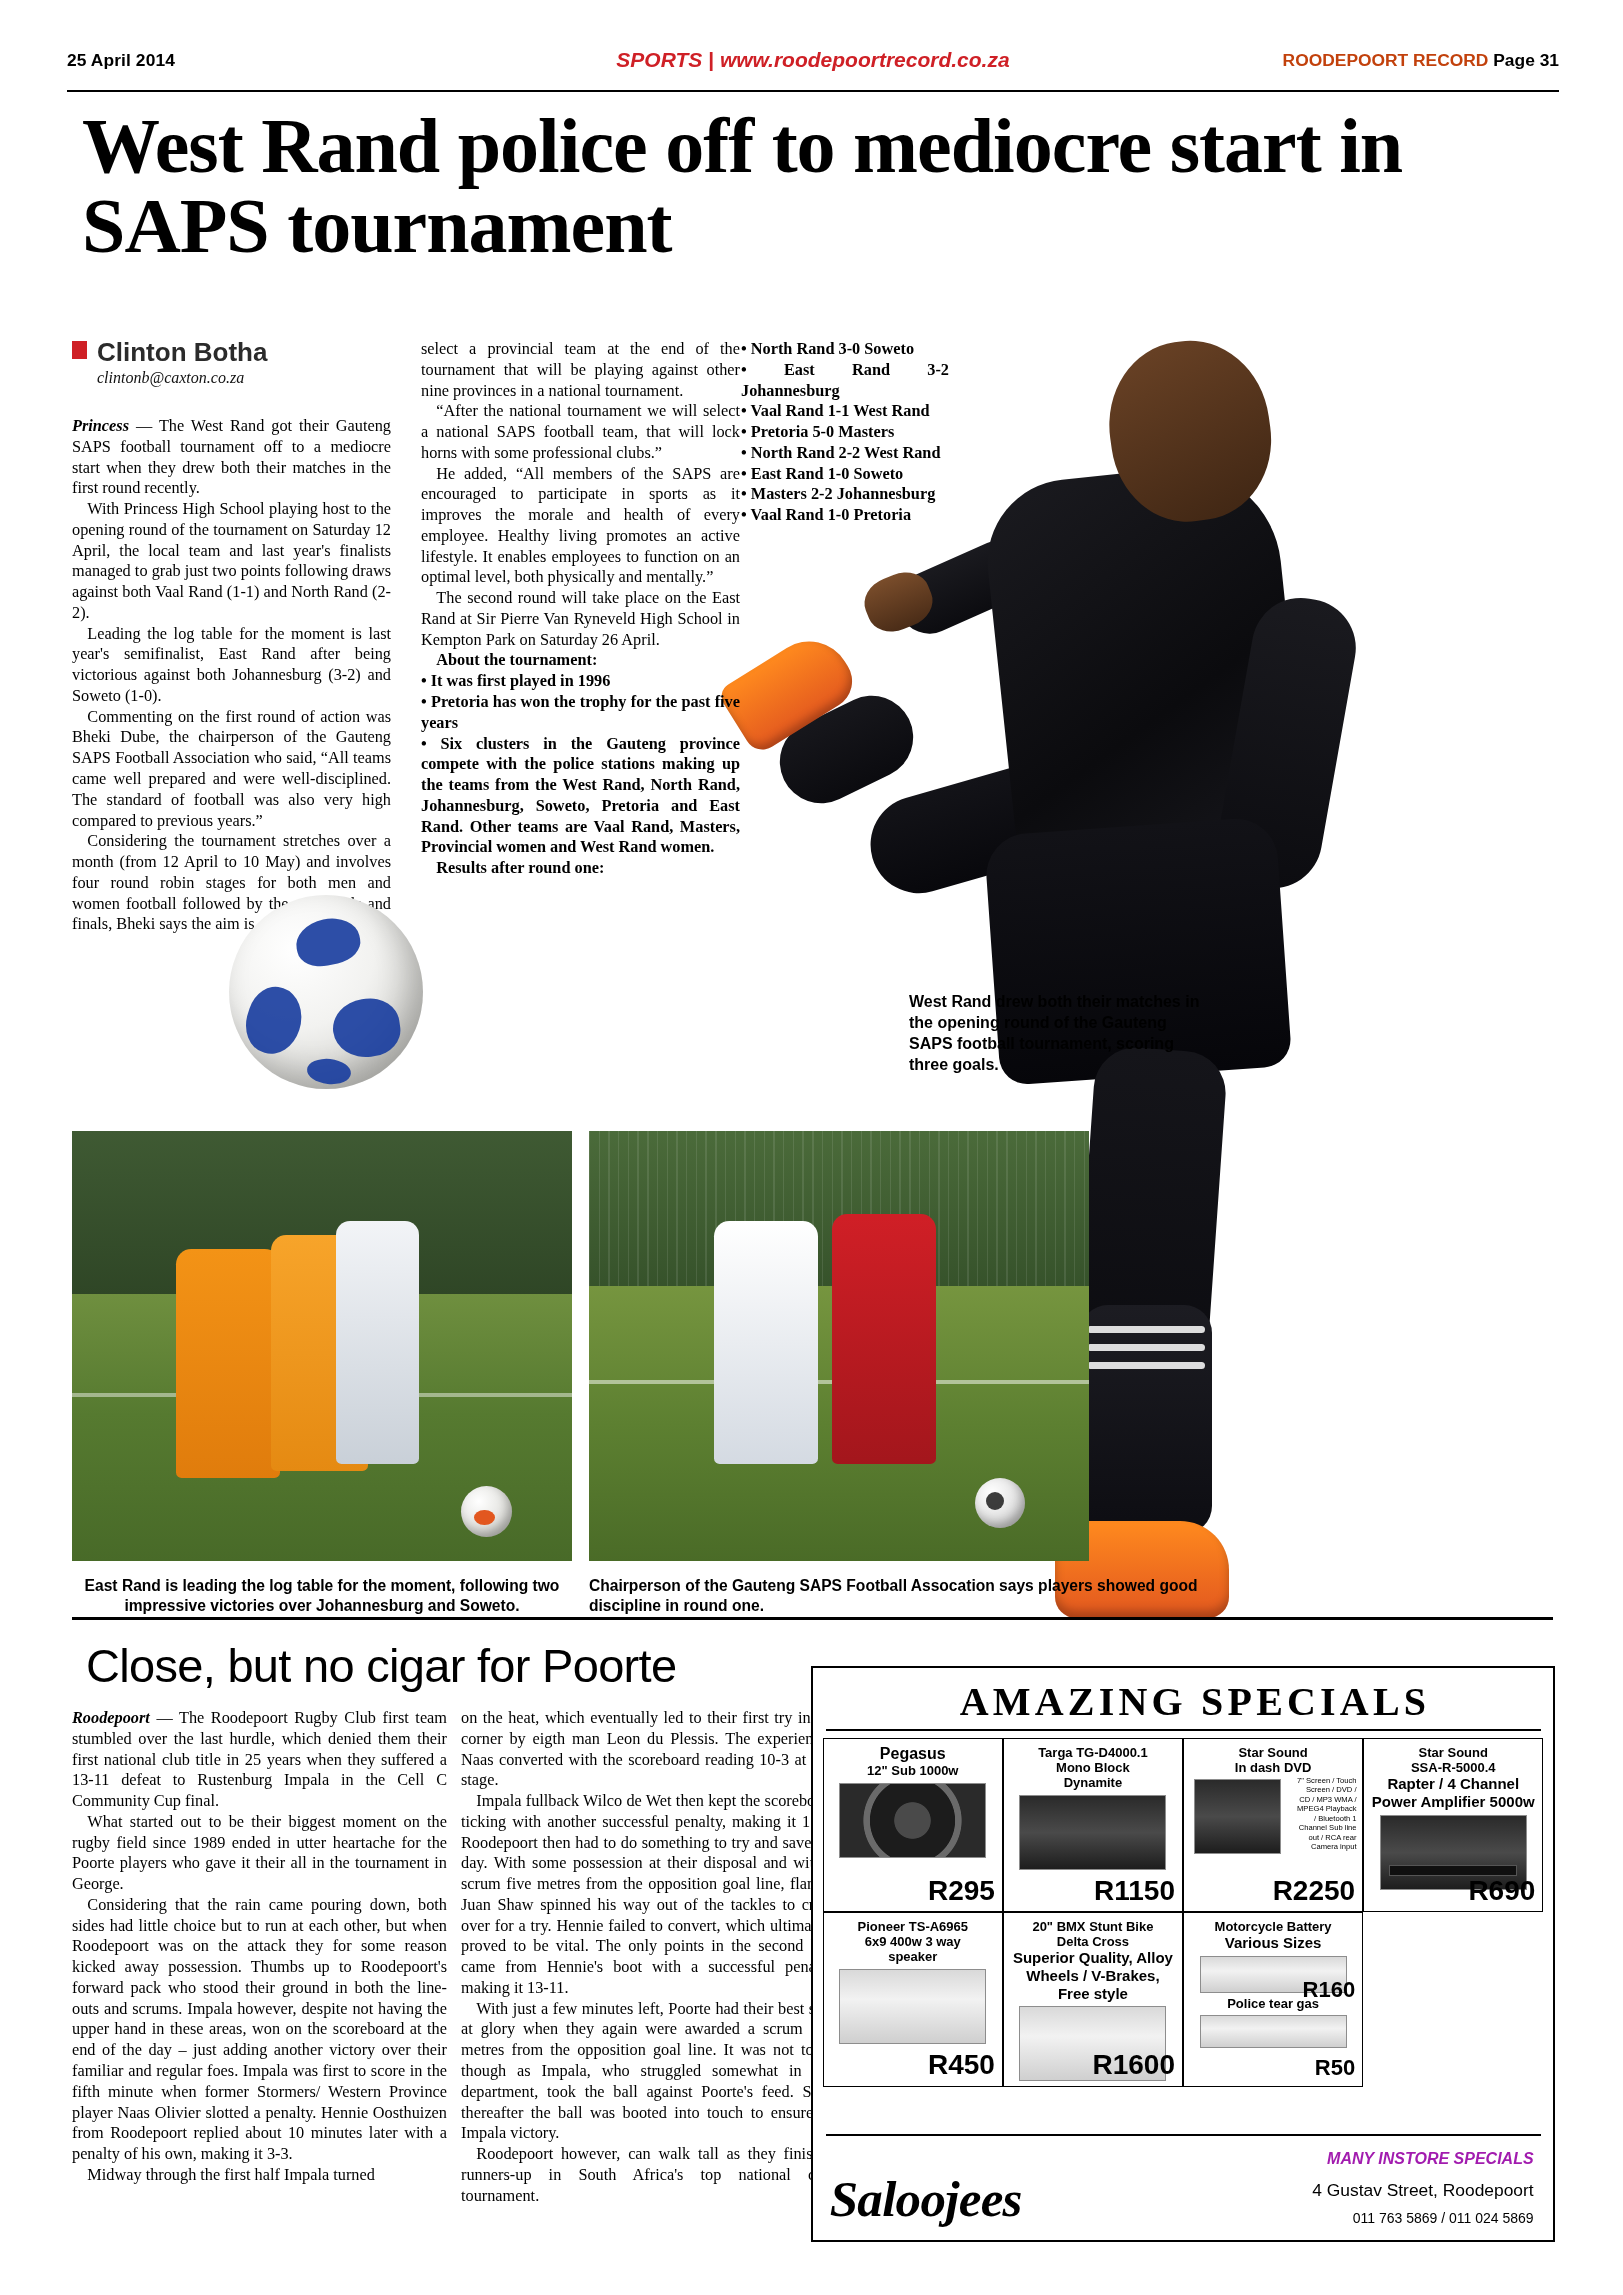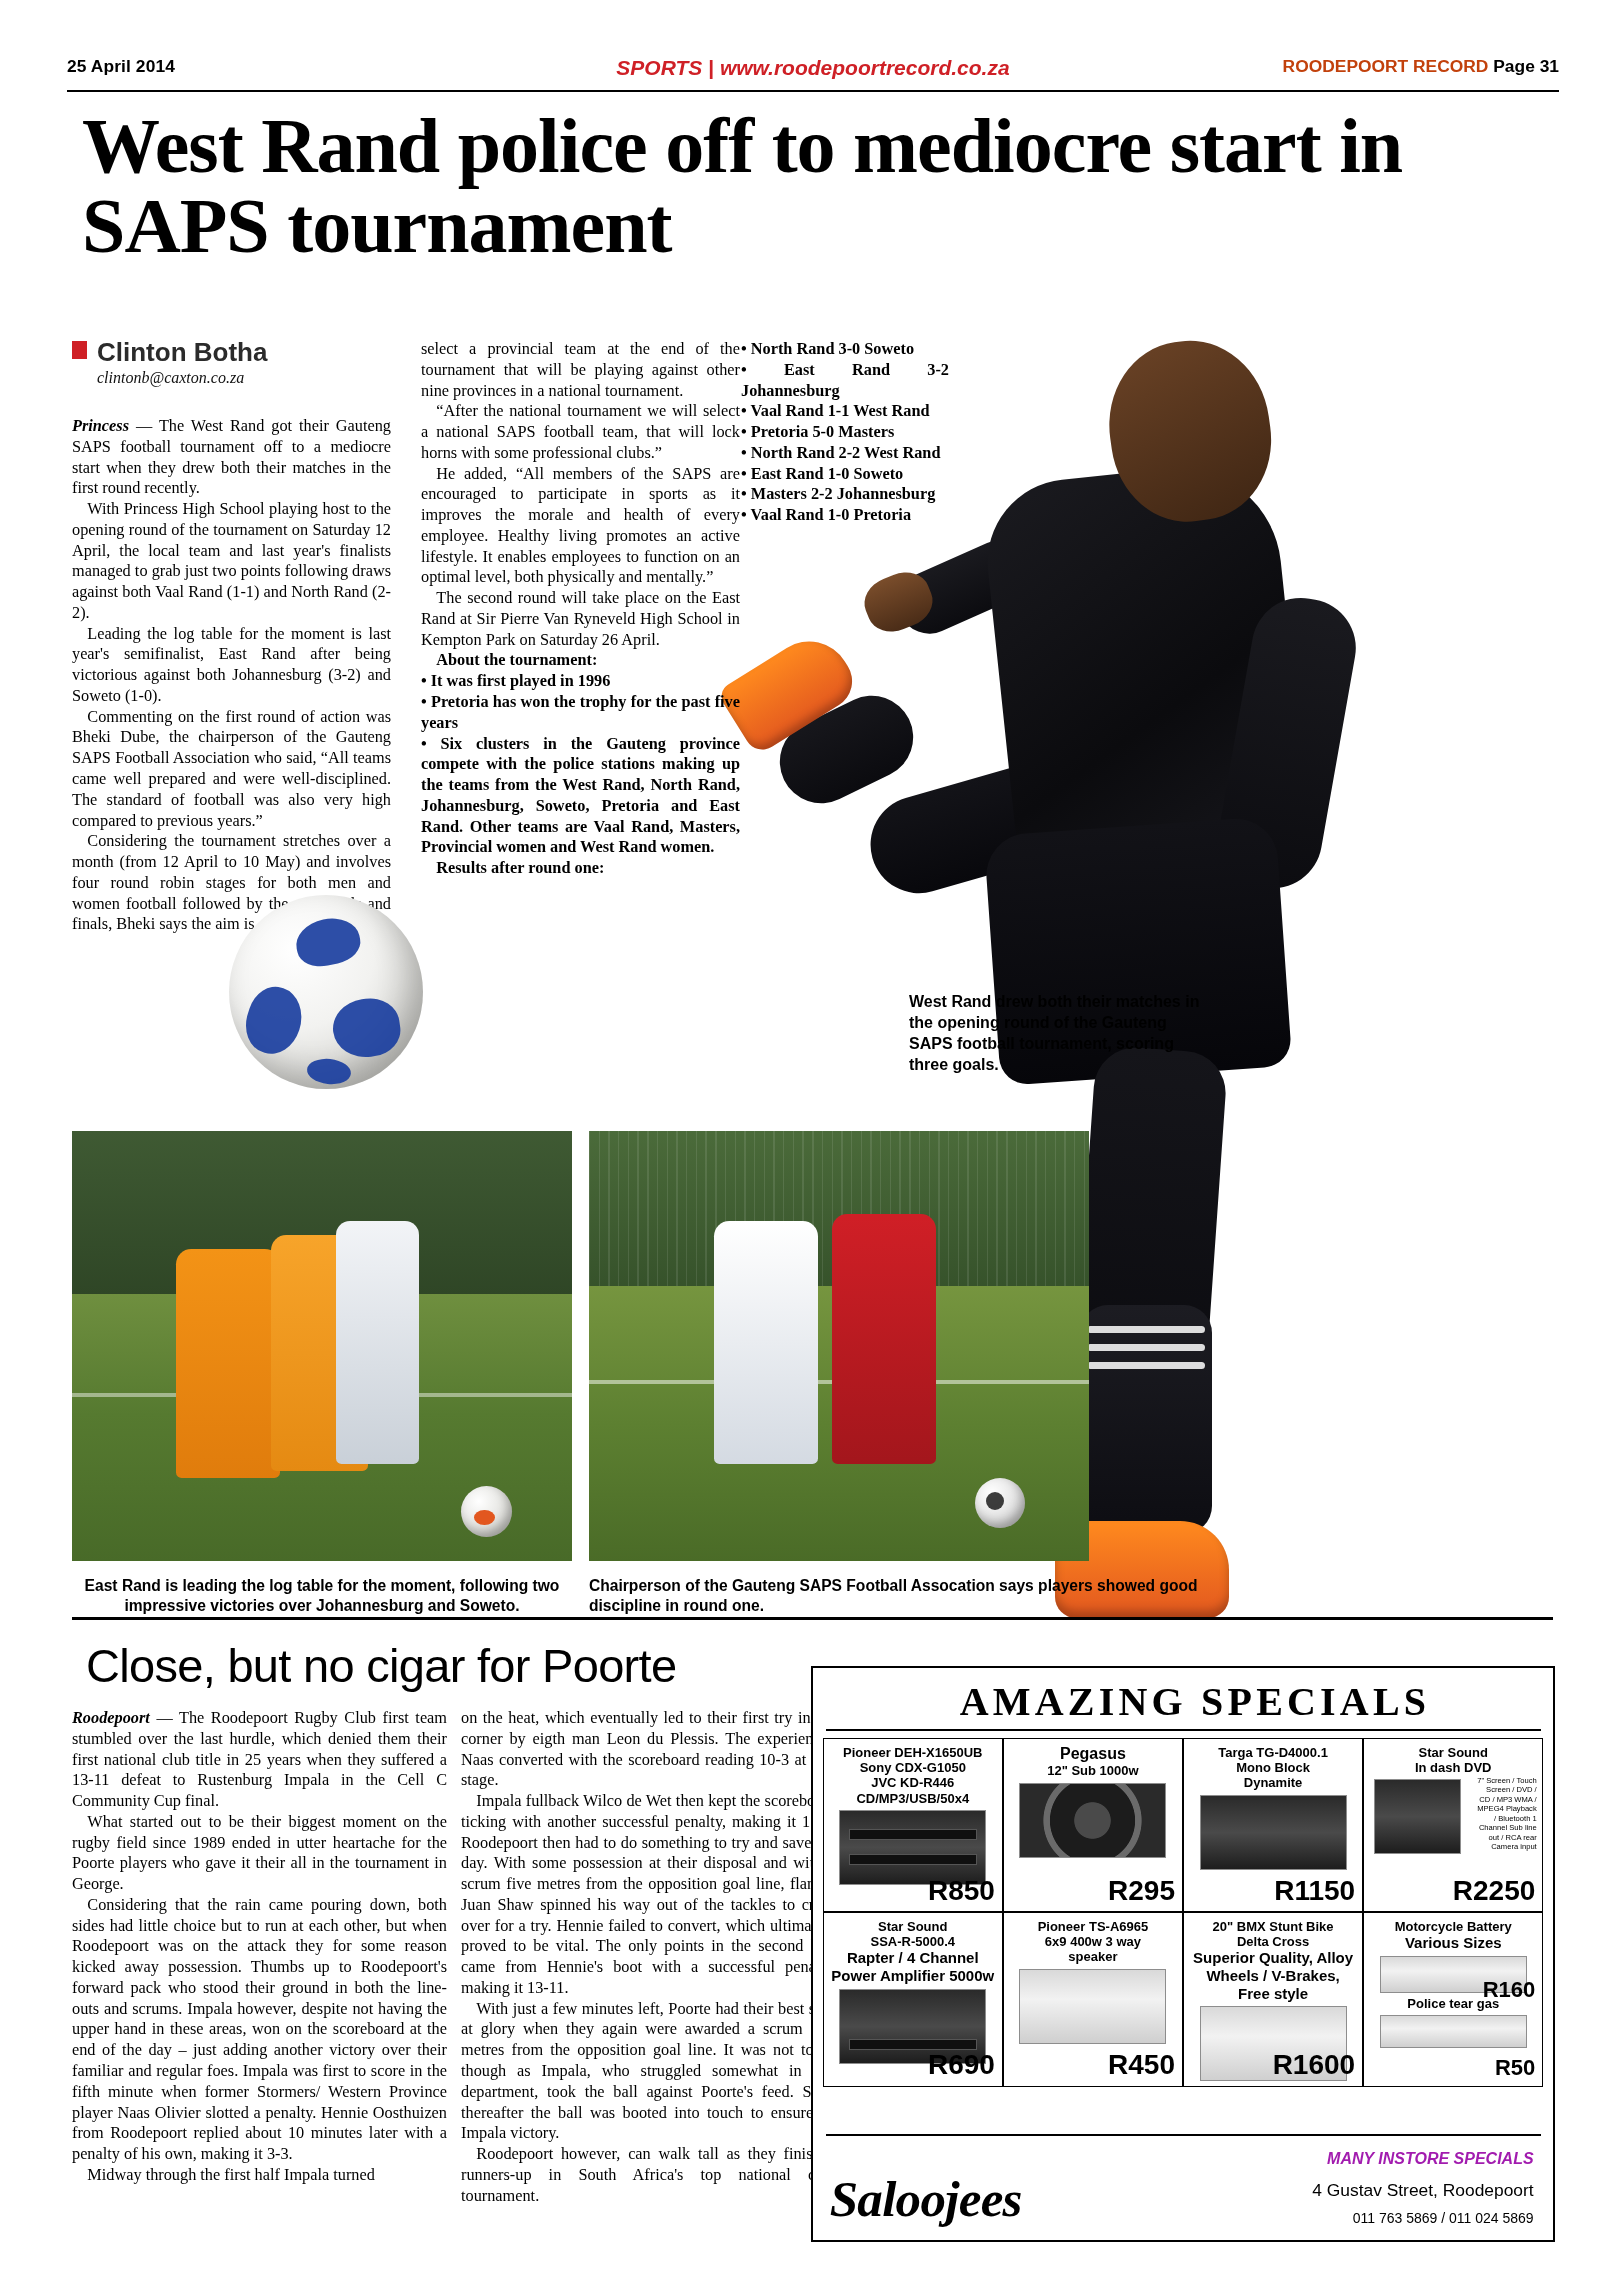--- a/index.html
+++ b/index.html
@@ -8,22 +8,22 @@
     width:1624px; height:2295px;
     font-family:"Liberation Serif", serif;
     color:#000;
     position:relative;
     overflow:hidden;
   }
   .page { position:absolute; left:0; top:0; width:1624px; height:2295px; }
 
   
   .masthead {
-    position:absolute; left:67px; top:56px; width:1492px; height:32px;
-    display:flex; align-items:flex-start; justify-content:space-between;
+    position:absolute; left:67px; top:44px; width:1492px; height:32px;
+    display:flex; align-items:center; justify-content:space-between;
   }
   .masthead-date {
     font-family:"Liberation Sans", sans-serif;
     font-weight:bold; font-size:17.4px; letter-spacing:0.1px;
   }
   .masthead-center {
     font-family:"Liberation Sans", sans-serif;
     font-weight:bold; font-style:italic; font-size:21px; color:#cf2026;
     position:absolute; left:50%; transform:translateX(-50%); white-space:nowrap;
   }
@@ -377,33 +377,20 @@
     <p>With just a few minutes left, Poorte had their best shot at glory when they again were awarded a scrum five metres from the opposition goal line. It was not to be though as Impala, who struggled somewhat in this department, took the ball against Poorte's feed. Soon thereafter the ball was booted into touch to ensure an Impala victory.</p>
     <p>Roodepoort however, can walk tall as they finished runners-up in South Africa's top national club tournament.</p>
   </div>
 
   <div class="ad">
     <div class="ad-title">AMAZING SPECIALS</div>
     <div class="ad-rule"></div>
 
     <div class="ad-grid">
 
-      <div class="ad-cell">
-        <div class="ttl">
-          <div>Pioneer DEH-X1650UB</div>
-          <div>Sony CDX-G1050</div>
-          <div>JVC KD-R446</div>
-          <div>CD/MP3/USB/50x4</div>
-        </div>
-        <div class="pic dark">
-            <div class="strip" style="top:18px"></div>
-            <div class="strip" style="top:43px"></div>
-          </div>
-        <div class="price">R850</div>
-      </div>
 
       <div class="ad-cell">
         <div class="ttl">
           <div class="big">Pegasus</div>
           <div>12" Sub 1000w</div>
         </div>
         <div class="pic sub"></div>
         <div class="price">R295</div>
       </div>
 

